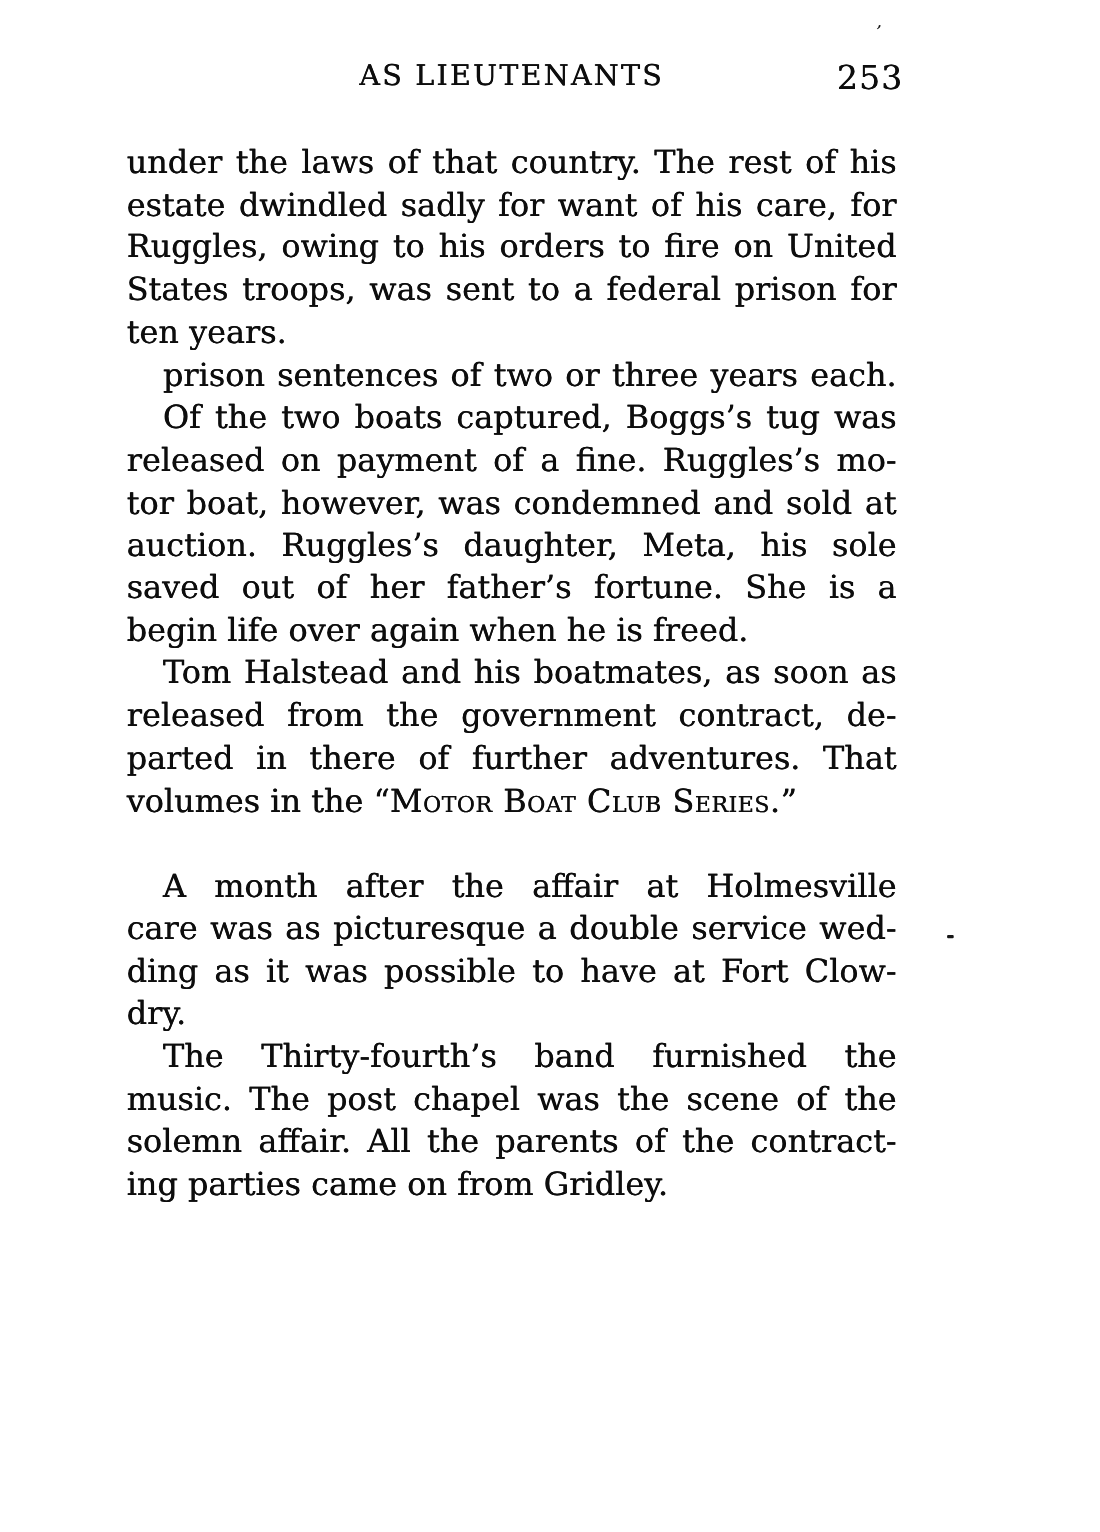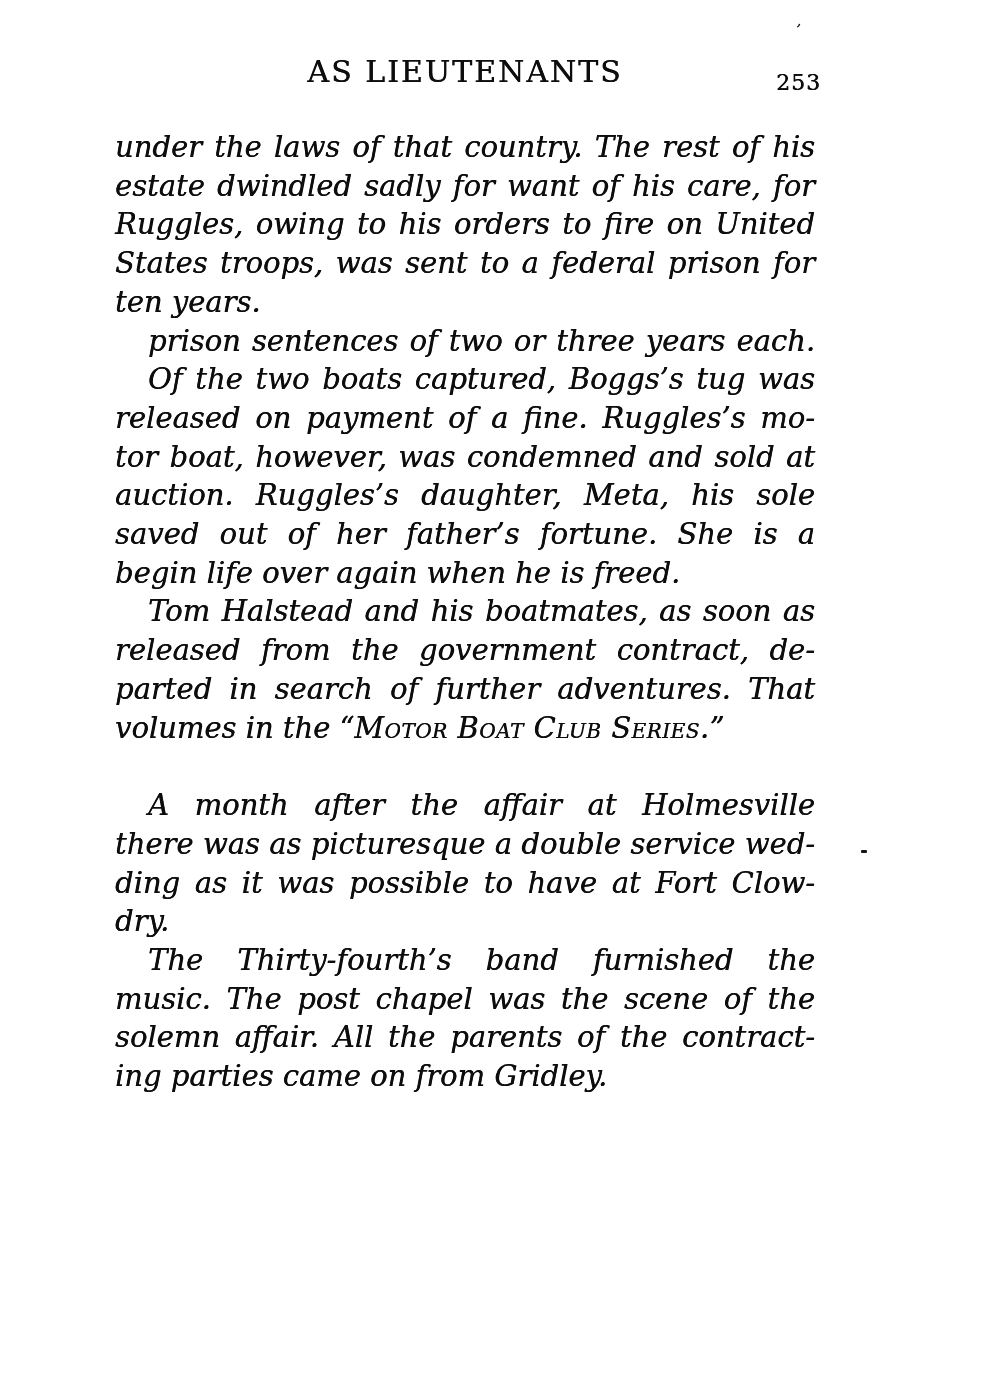--- a/index.html
+++ b/index.html
@@ -9,46 +9,46 @@
     width:1000px; height:1393px;
     background:#ffffff;
     color:#0d0d0d;
     font-family:"DejaVu Serif", serif;
     overflow:hidden;
   }
   
   .header-row { position:absolute; left:115px; top:54px; width:700px; height:42px; }
   .header-title {
     position:absolute; left:0; right:0; text-align:center;
-    font-size:30px; letter-spacing:2px;
+    font-size:26px; letter-spacing:2px;
     text-shadow:0.4px 0 0 currentColor;
   }
   .page-number {
-    position:absolute; right:-6px; top:16px;
-    font-size:22px; letter-spacing:1px;
+    position:absolute; right:-6px; top:0;
+    font-size:30px; letter-spacing:1px;
     text-shadow:0.4px 0 0 currentColor;
   }
   
   .stray-apostrophe {
     position:absolute; left:795px; top:20px;
     font-size:17px; transform:rotate(12deg); color:#161616;
   }
   .ink-speck {
     position:absolute; left:861px; top:850px;
     width:6px; height:3px; background:#161616; border-radius:1px;
   }
   
   .column {
     position:absolute; left:115px; top:128px; width:700px;
     font-size:29px; line-height:38.7px;
     text-shadow:0.35px 0 0 currentColor;
   }
   .para { margin:0; }
   .para.section-gap { margin-top:39px; }
-  .ln { text-align:justify; text-align-last:justify;font-style:italic; }
+  .ln { text-align:justify; text-align-last:justify; }
   .ln.end { text-align-last:left; }
   .para.indent .ln:first-child { text-indent:33px; }
   .smallcaps { font-variant:small-caps; letter-spacing:0.5px; }
 </style>
 </head>
 <body>
 
 <div class="page">
 
   <div class="header-row">
@@ -77,27 +77,27 @@
       <div class="ln">released on payment of a fine. Ruggles’s mo-</div>
       <div class="ln">tor boat, however, was condemned and sold at</div>
       <div class="ln">auction. Ruggles’s daughter, Meta, his sole</div>
       <div class="ln">saved out of her father’s fortune. She is a</div>
       <div class="ln end">begin life over again when he is freed.</div>
     </div>
 
     <div class="para indent">
       <div class="ln">Tom Halstead and his boatmates, as soon as</div>
       <div class="ln">released from the government contract, de-</div>
-      <div class="ln">parted in search of further adventures. That</div>
+      <div class="ln">parted in there of further adventures. That</div>
       <div class="ln end"><span>volumes in the “</span><span class="smallcaps">Motor Boat Club Series.</span><span>”</span></div>
     </div>
 
     <div class="para indent section-gap">
       <div class="ln">A month after the affair at Holmesville</div>
-      <div class="ln">there was as picturesque a double service wed-</div>
+      <div class="ln">care was as picturesque a double service wed-</div>
       <div class="ln">ding as it was possible to have at Fort Clow-</div>
       <div class="ln end">dry.</div>
     </div>
 
     <div class="para indent">
       <div class="ln">The Thirty-fourth’s band furnished the</div>
       <div class="ln">music. The post chapel was the scene of the</div>
       <div class="ln">solemn affair. All the parents of the contract-</div>
       <div class="ln end">ing parties came on from Gridley.</div>
     </div>

